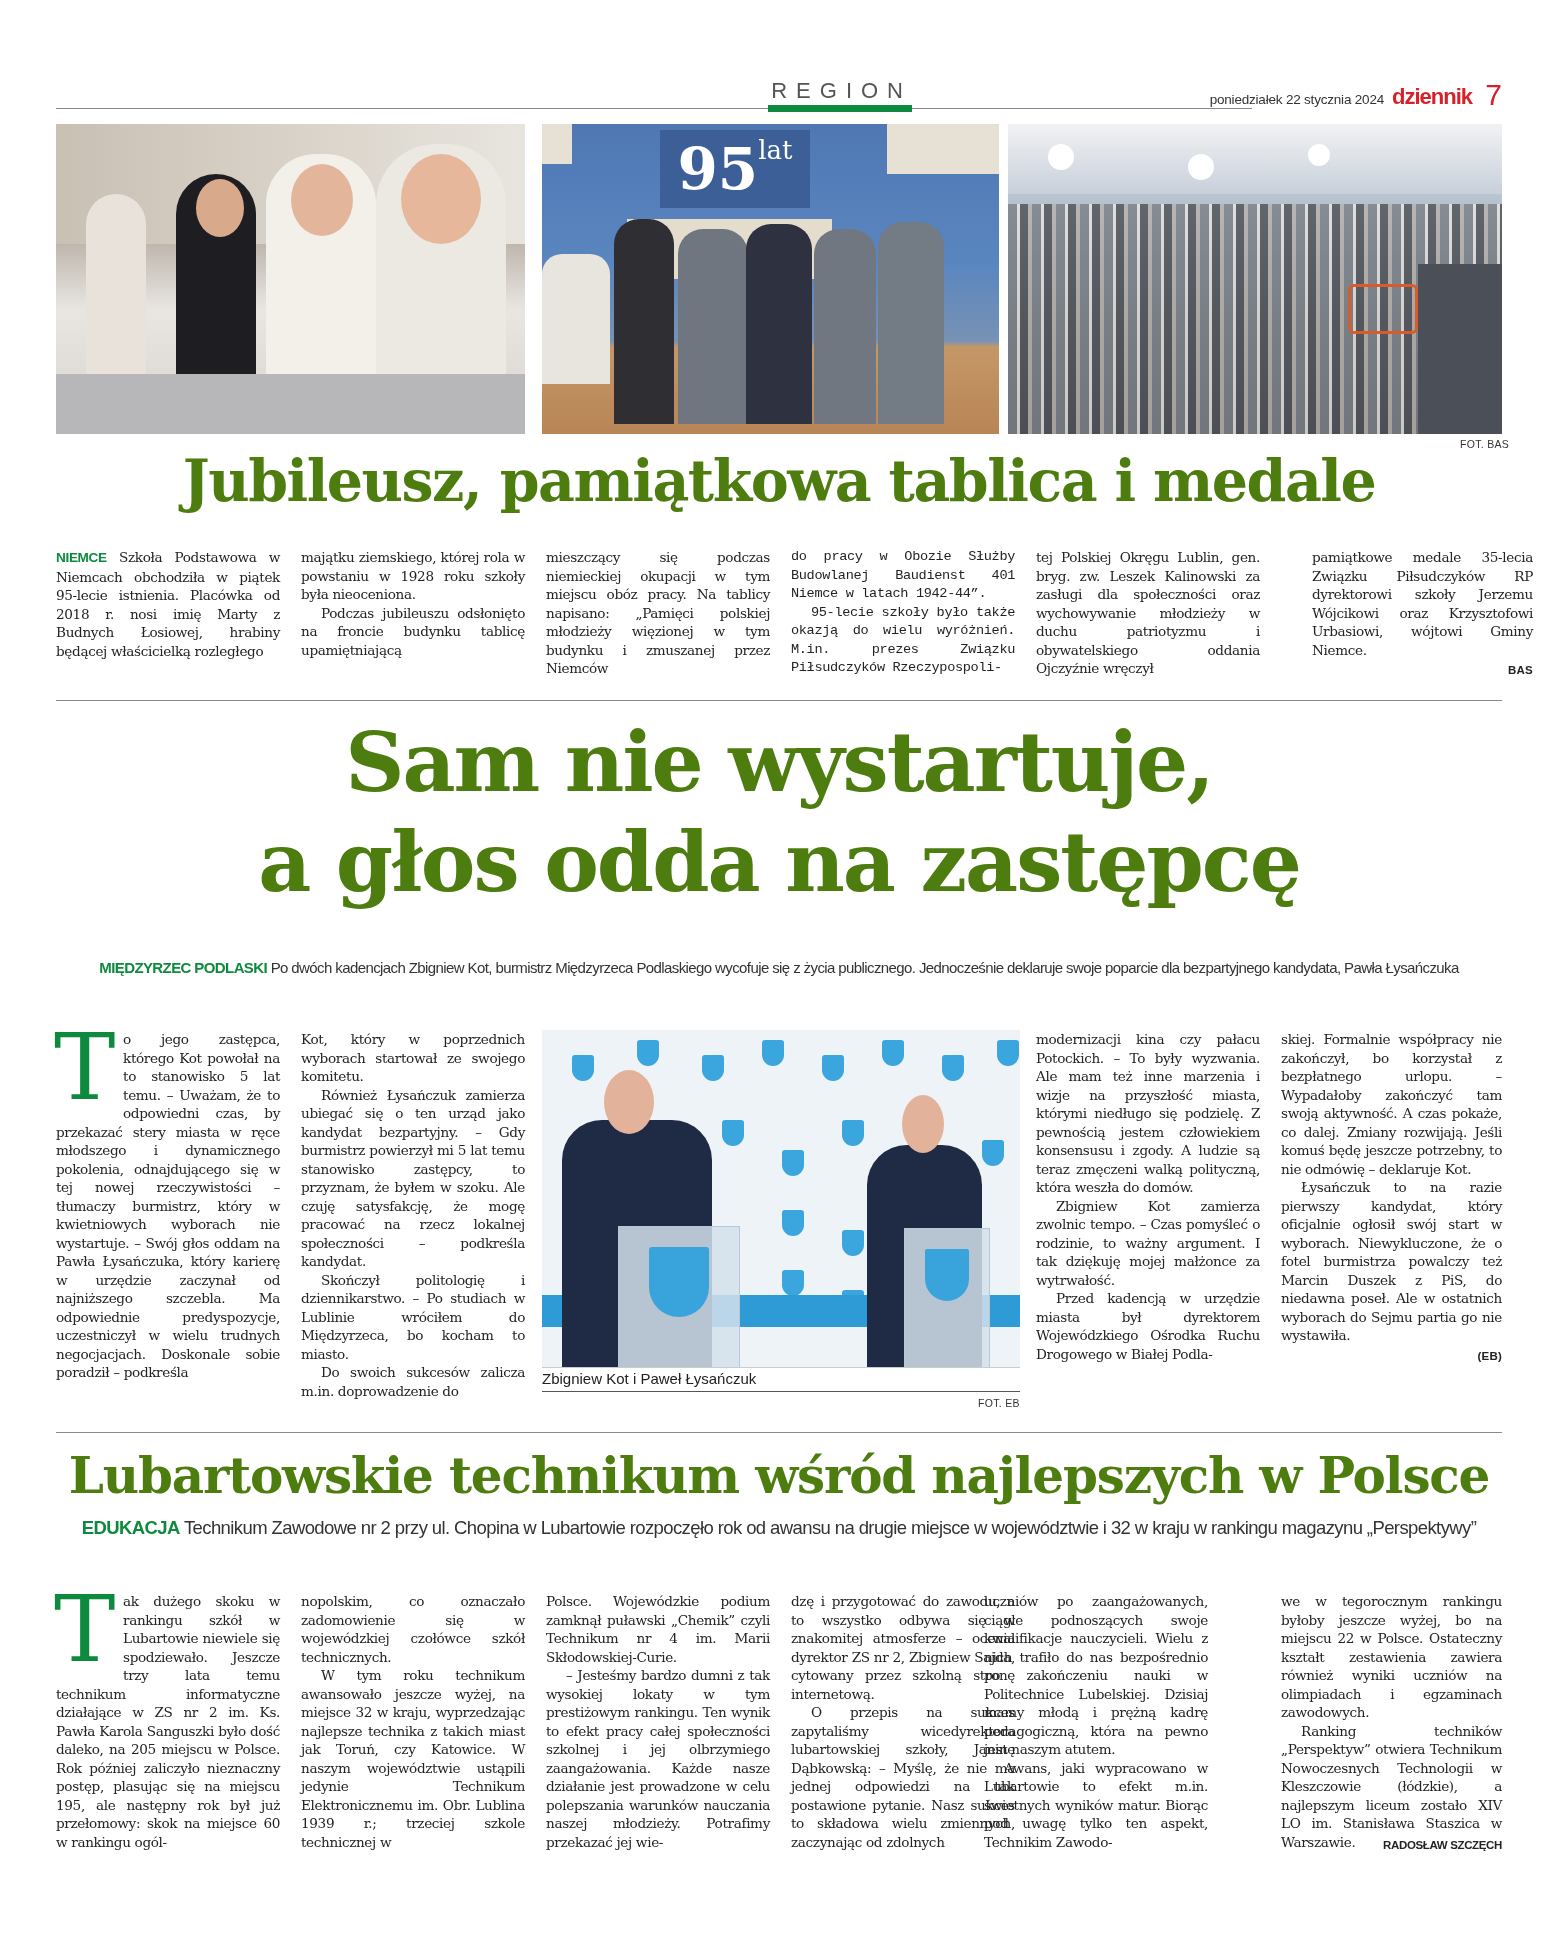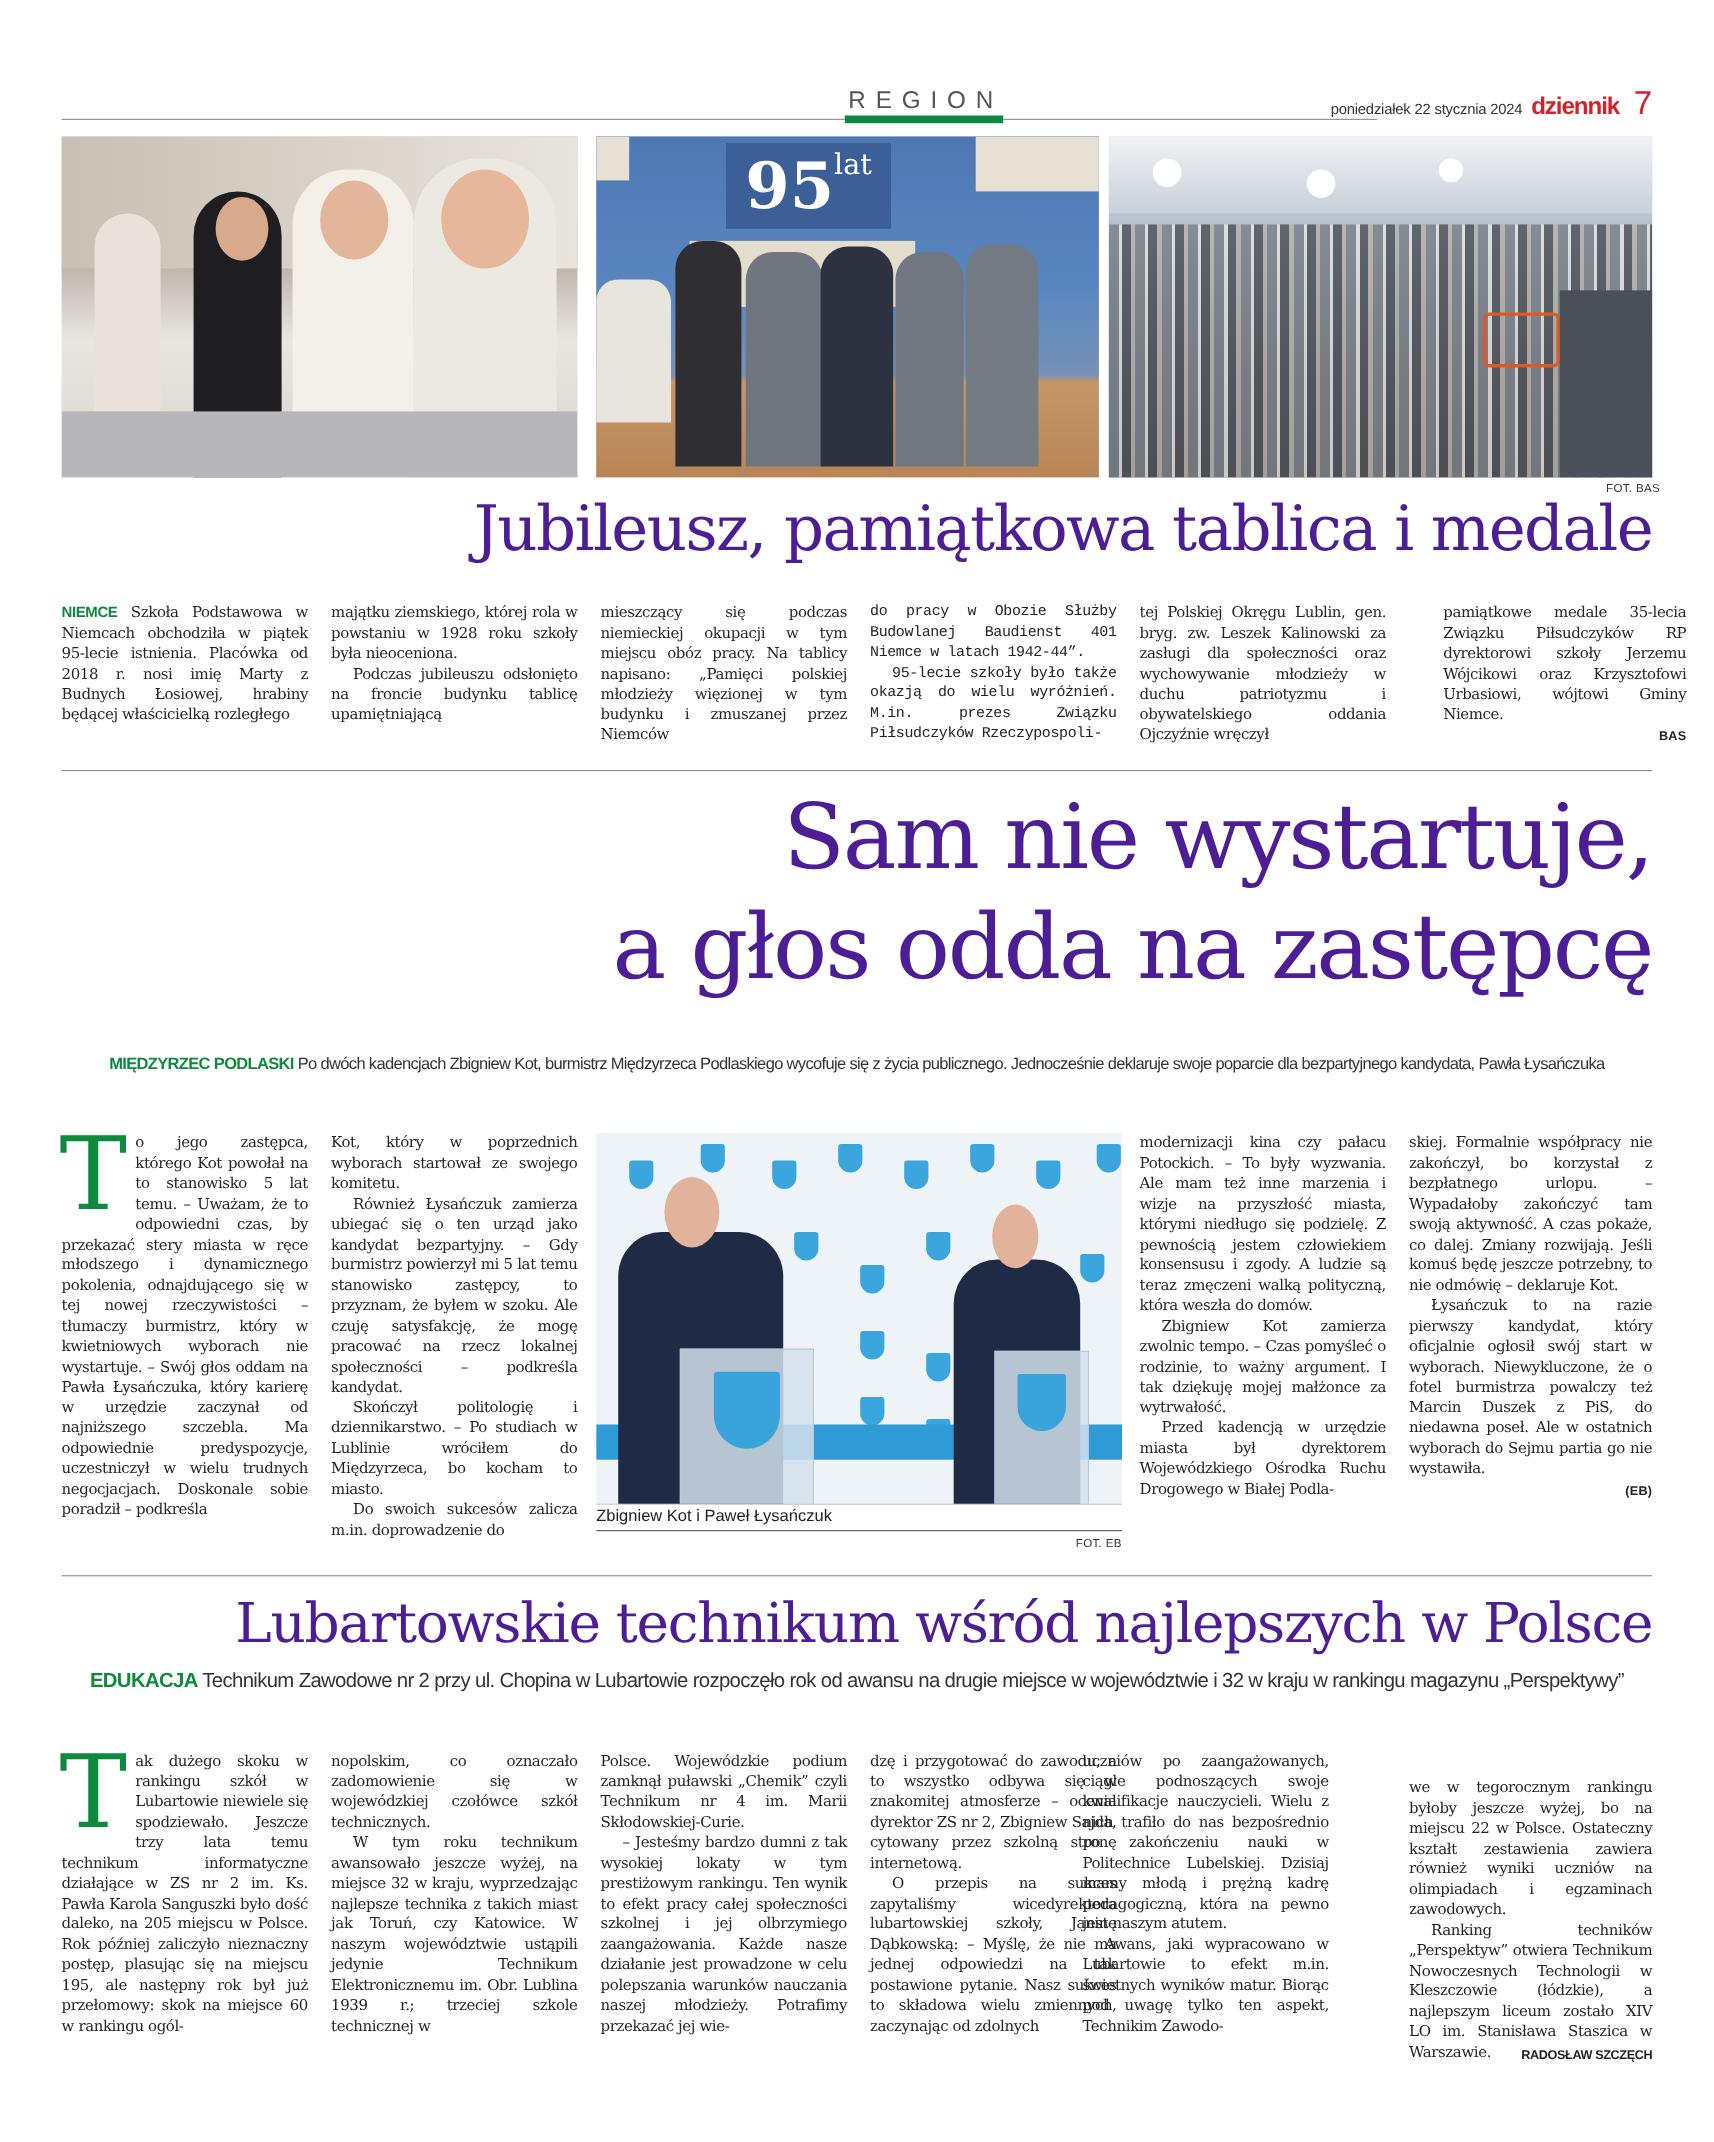--- a/index.html
+++ b/index.html
@@ -27,21 +27,21 @@
     background: linear-gradient(180deg, #4f78b3 0%, #5a86c0 45%, #7792b4 70%, #c59767 72%, #b88556 100%); }
   .photo-3 { left: 1008px; top: 124px; width: 494px; height: 310px;
     background: linear-gradient(180deg, #d9dde4 0%, #b8c2cf 25%, #8f9aa5 45%, #6e7378 70%, #505256 100%); }
   .ph-shape { position: absolute; }
   .banner-95 { position: absolute; left: 118px; top: 6px; width: 150px; height: 78px; background: #3c5f97;
     color: #fff; font-family: "DejaVu Serif", serif; font-size: 58px; font-weight: bold; line-height: 78px; text-align: center; }
   .banner-95 sup { font-size: 26px; vertical-align: top; line-height: 40px; font-weight: normal; }
   .photo-credit { position: absolute; font-family: "Liberation Sans", sans-serif; font-size: 10.5px; color: #333; letter-spacing: 0.3px; }
 
   
-  .headline { position: absolute; font-family: "DejaVu Serif", serif; color: #4c1d95; text-align: right; font-weight: normal; }
+  .headline { position: absolute; font-family: "DejaVu Serif", serif; color: #4d7c0f; text-align: center; font-weight: bold; }
   .h1 { left: 56px; top: 446px; width: 1446px; font-size: 57px; letter-spacing: -1.5px; line-height: 70px; }
   .h2 { left: 56px; top: 712px; width: 1446px; font-size: 82px; letter-spacing: -2px; line-height: 100px; }
   .h3 { left: 56px; top: 1446px; width: 1446px; font-size: 50px; letter-spacing: -1.2px; line-height: 60px; }
 
   .lead { position: absolute; left: 56px; width: 1446px; text-align: center;
     font-family: "Liberation Sans", sans-serif; font-size: 15px; line-height: 25px; color: #333; letter-spacing: -0.6px; }
   .lead .kicker { color: #0e8a3e; font-weight: bold; }
   .lead-2 { top: 955px; }
   .lead-3 { top: 1516px; font-size: 18.5px; line-height: 23px; }
 
@@ -230,16 +230,16 @@
   <p>– Jesteśmy bardzo dumni z tak wysokiej lokaty w tym prestiżowym rankingu. Ten wynik to efekt pracy całej społeczności szkolnej i jej olbrzymiego zaangażowania. Każde nasze działanie jest prowadzone w celu polepszania warunków nauczania naszej młodzieży. Potrafimy przekazać jej wie-</p>
 </div>
 <div class="col" style="left:791px;top:1592px;width:224px;">
   <p>dzę i przygotować do zawodu, a to wszystko odbywa się w znakomitej atmosferze – ocenia dyrektor ZS nr 2, Zbigniew Sajda, cytowany przez szkolną stronę internetową.</p>
   <p>O przepis na sukces zapytaliśmy wicedyrektora lubartowskiej szkoły, Janinę Dąbkowską: – Myślę, że nie ma jednej odpowiedzi na tak postawione pytanie. Nasz sukces to składowa wielu zmiennych, zaczynając od zdolnych</p>
 </div>
 <div class="col" style="left:984px;top:1592px;width:224px;">
   <p>uczniów po zaangażowanych, ciągle podnoszących swoje kwalifikacje nauczycieli. Wielu z nich trafiło do nas bezpośrednio po zakończeniu nauki w Politechnice Lubelskiej. Dzisiaj mamy młodą i prężną kadrę pedagogiczną, która na pewno jest naszym atutem.</p>
   <p>Awans, jaki wypracowano w Lubartowie to efekt m.in. świetnych wyników matur. Biorąc pod uwagę tylko ten aspekt, Technikim Zawodo-</p>
 </div>
-<div class="col" style="left:1281px;top:1592px;width:221px;margin-top:24px;">
+<div class="col" style="left:1281px;top:1592px;width:221px;">
   <p>we w tegorocznym rankingu byłoby jeszcze wyżej, bo na miejscu 22 w Polsce. Ostateczny kształt zestawienia zawiera również wyniki uczniów na olimpiadach i egzaminach zawodowych.</p>
   <p><span>Ranking techników „Perspektyw” otwiera Technikum Nowoczesnych Technologii w Kleszczowie (łódzkie), a najlepszym liceum zostało XIV LO im. Stanisława Staszica w Warszawie.</span> <span class="byline-inline">RADOSŁAW SZCZĘCH</span></p>
 </div>
 
 </body></html>

